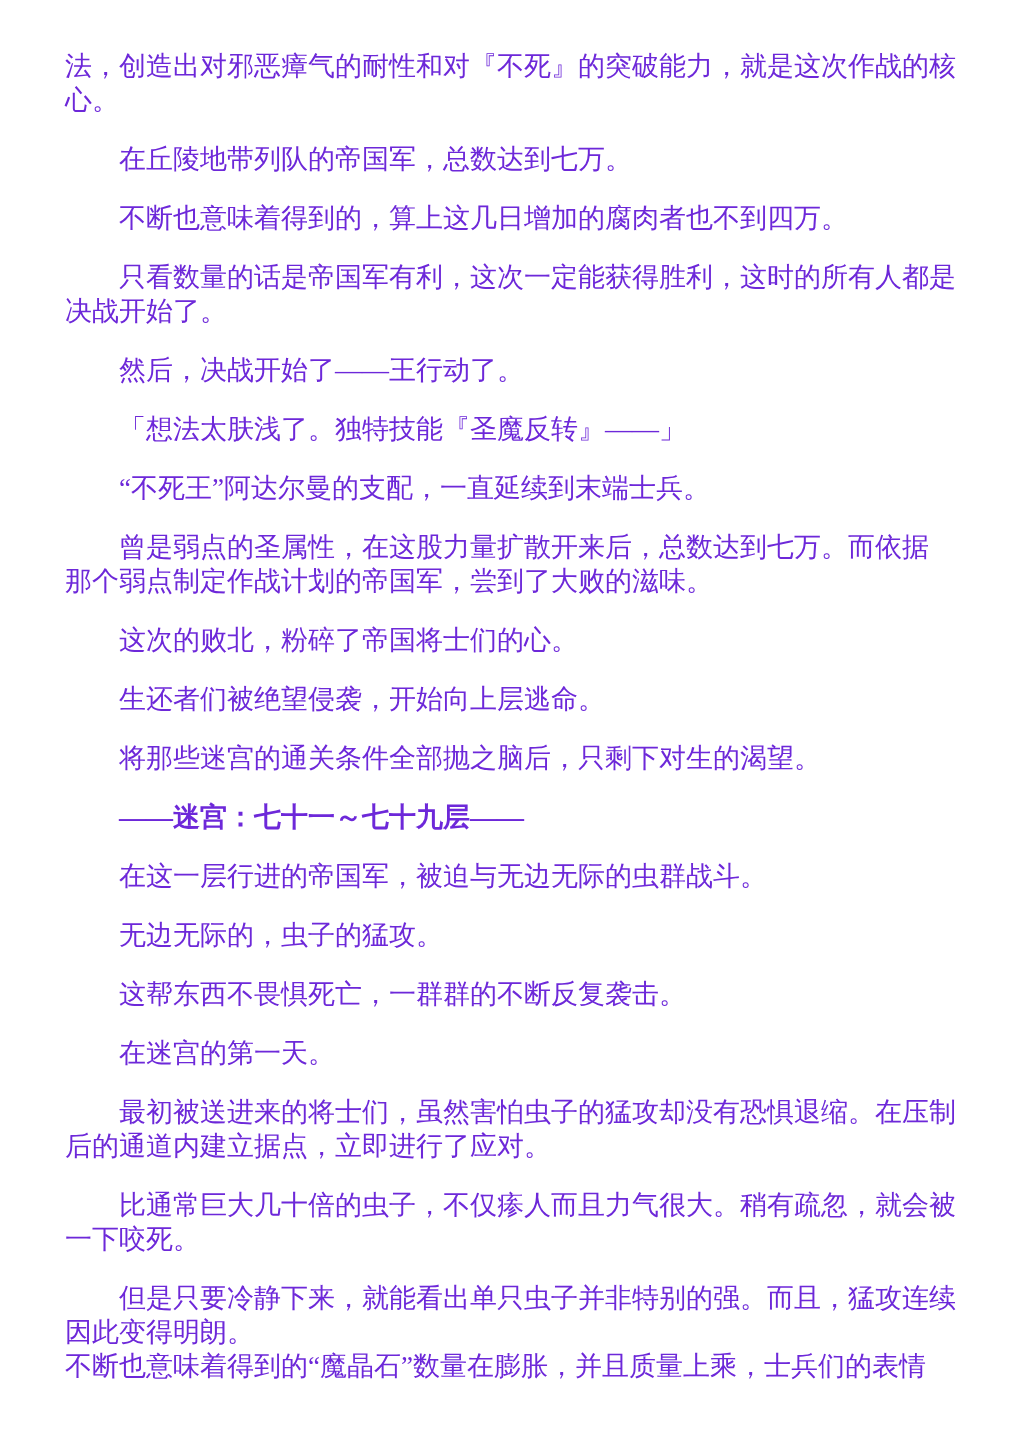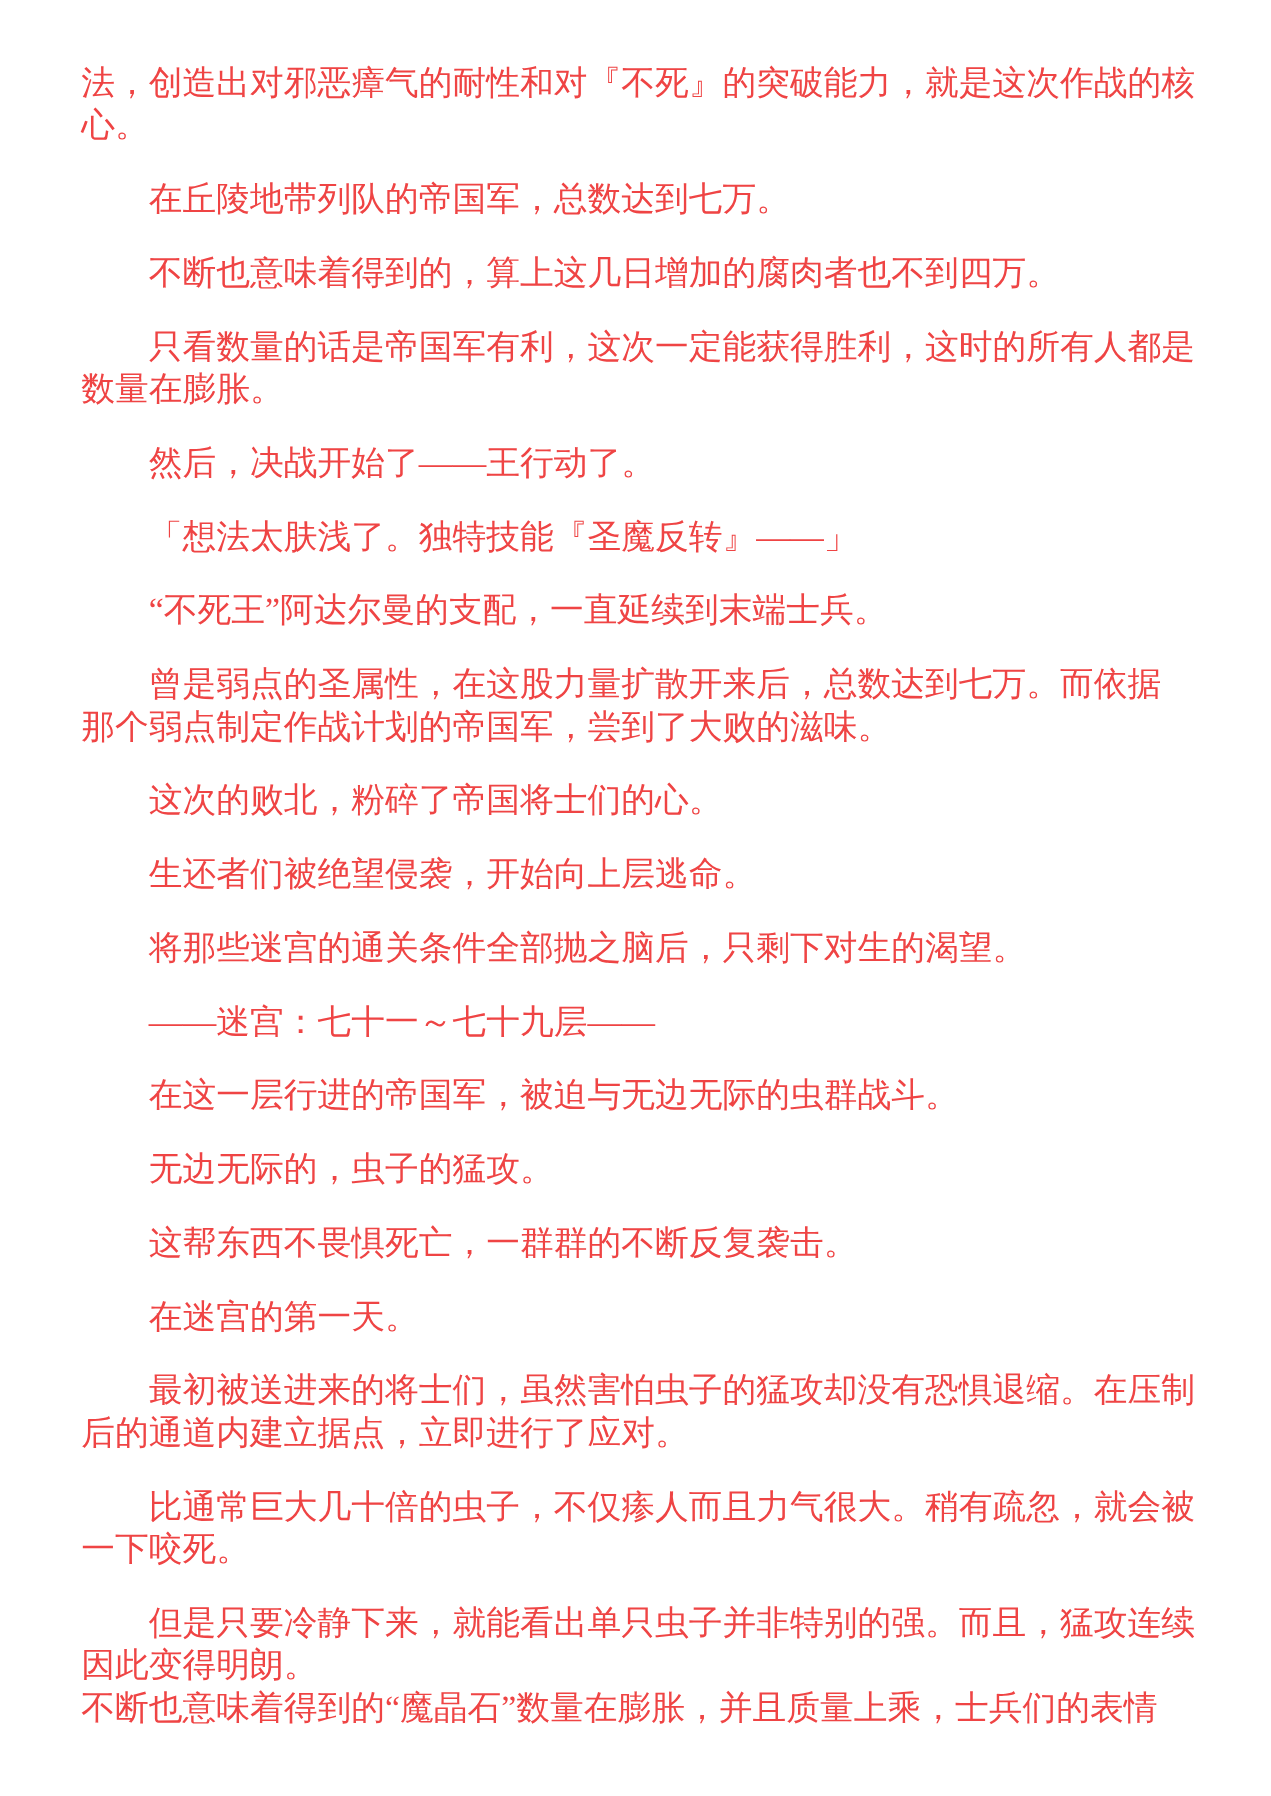--- a/index.html
+++ b/index.html
@@ -32,40 +32,40 @@
   .text-line {
     white-space: pre;
     letter-spacing: 0;
     height: 34px;
     overflow: visible;
   }
   .text-line.indented {
     padding-left: 54px; 
   }
   .separator-line {
-    font-weight: normal;
+    font-weight: bold;
   }
 </style>
 </head>
 <body style="background: rgb(255, 255, 255);">
 
-<main class="doc-page" id="doc" style="background: rgb(255, 255, 255); color: #ef4444;">
+<main class="doc-page" id="doc" style="background: rgb(255, 255, 255); color: #6d28d9;">
     <div class="paragraph">
       <div class="text-line">法，创造出对邪恶瘴气的耐性和对『不死』的突破能力，就是这次作战的核</div>
       <div class="text-line">心。</div>
     </div>
     <div class="paragraph">
       <div class="text-line indented">在丘陵地带列队的帝国军，总数达到七万。</div>
     </div>
     <div class="paragraph">
       <div class="text-line indented">不断也意味着得到的，算上这几日增加的腐肉者也不到四万。</div>
     </div>
     <div class="paragraph">
       <div class="text-line indented">只看数量的话是帝国军有利，这次一定能获得胜利，这时的所有人都是</div>
-      <div class="text-line">数量在膨胀。</div>
+      <div class="text-line">决战开始了。</div>
     </div>
     <div class="paragraph">
       <div class="text-line indented">然后，决战开始了——王行动了。</div>
     </div>
     <div class="paragraph">
       <div class="text-line indented">「想法太肤浅了。独特技能『圣魔反转』——」</div>
     </div>
     <div class="paragraph">
       <div class="text-line indented">“不死王”阿达尔曼的支配，一直延续到末端士兵。</div>
     </div>

